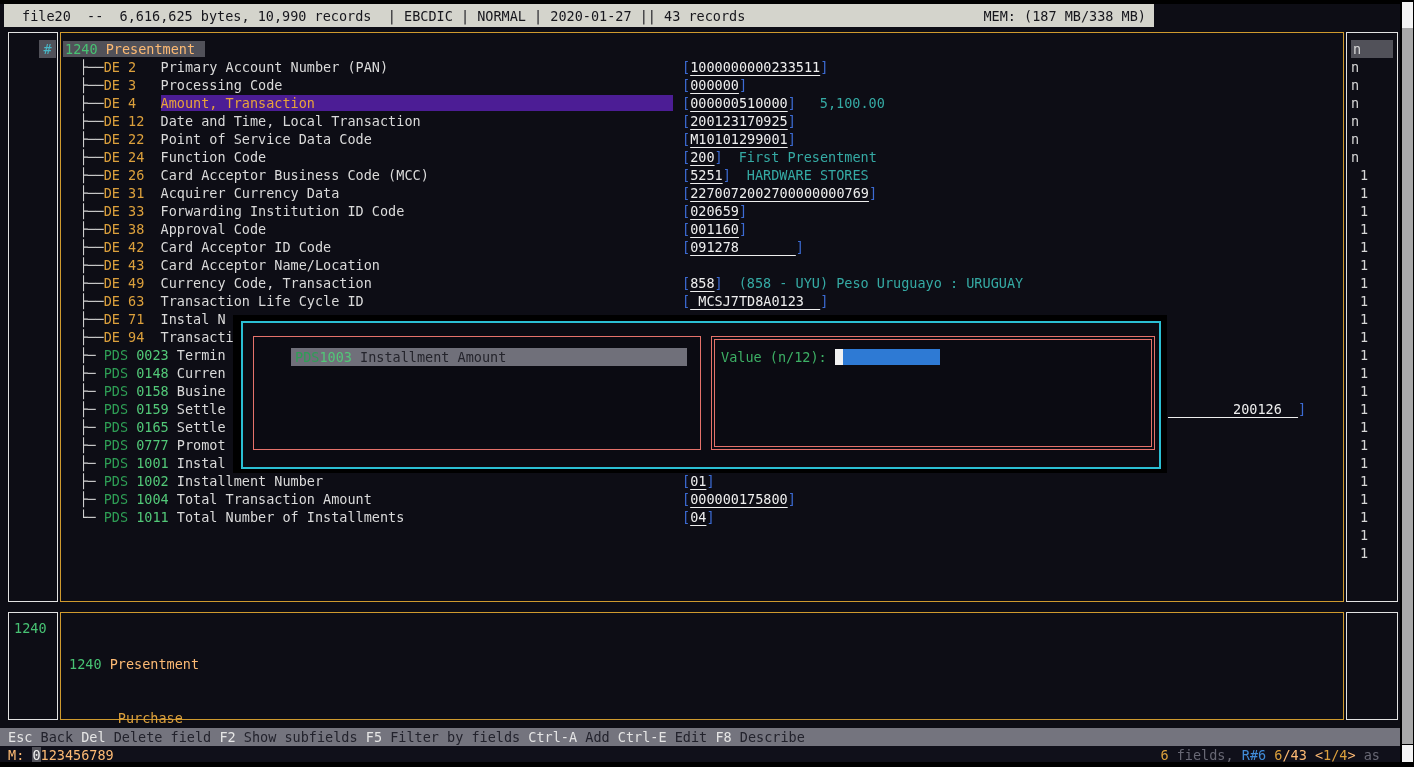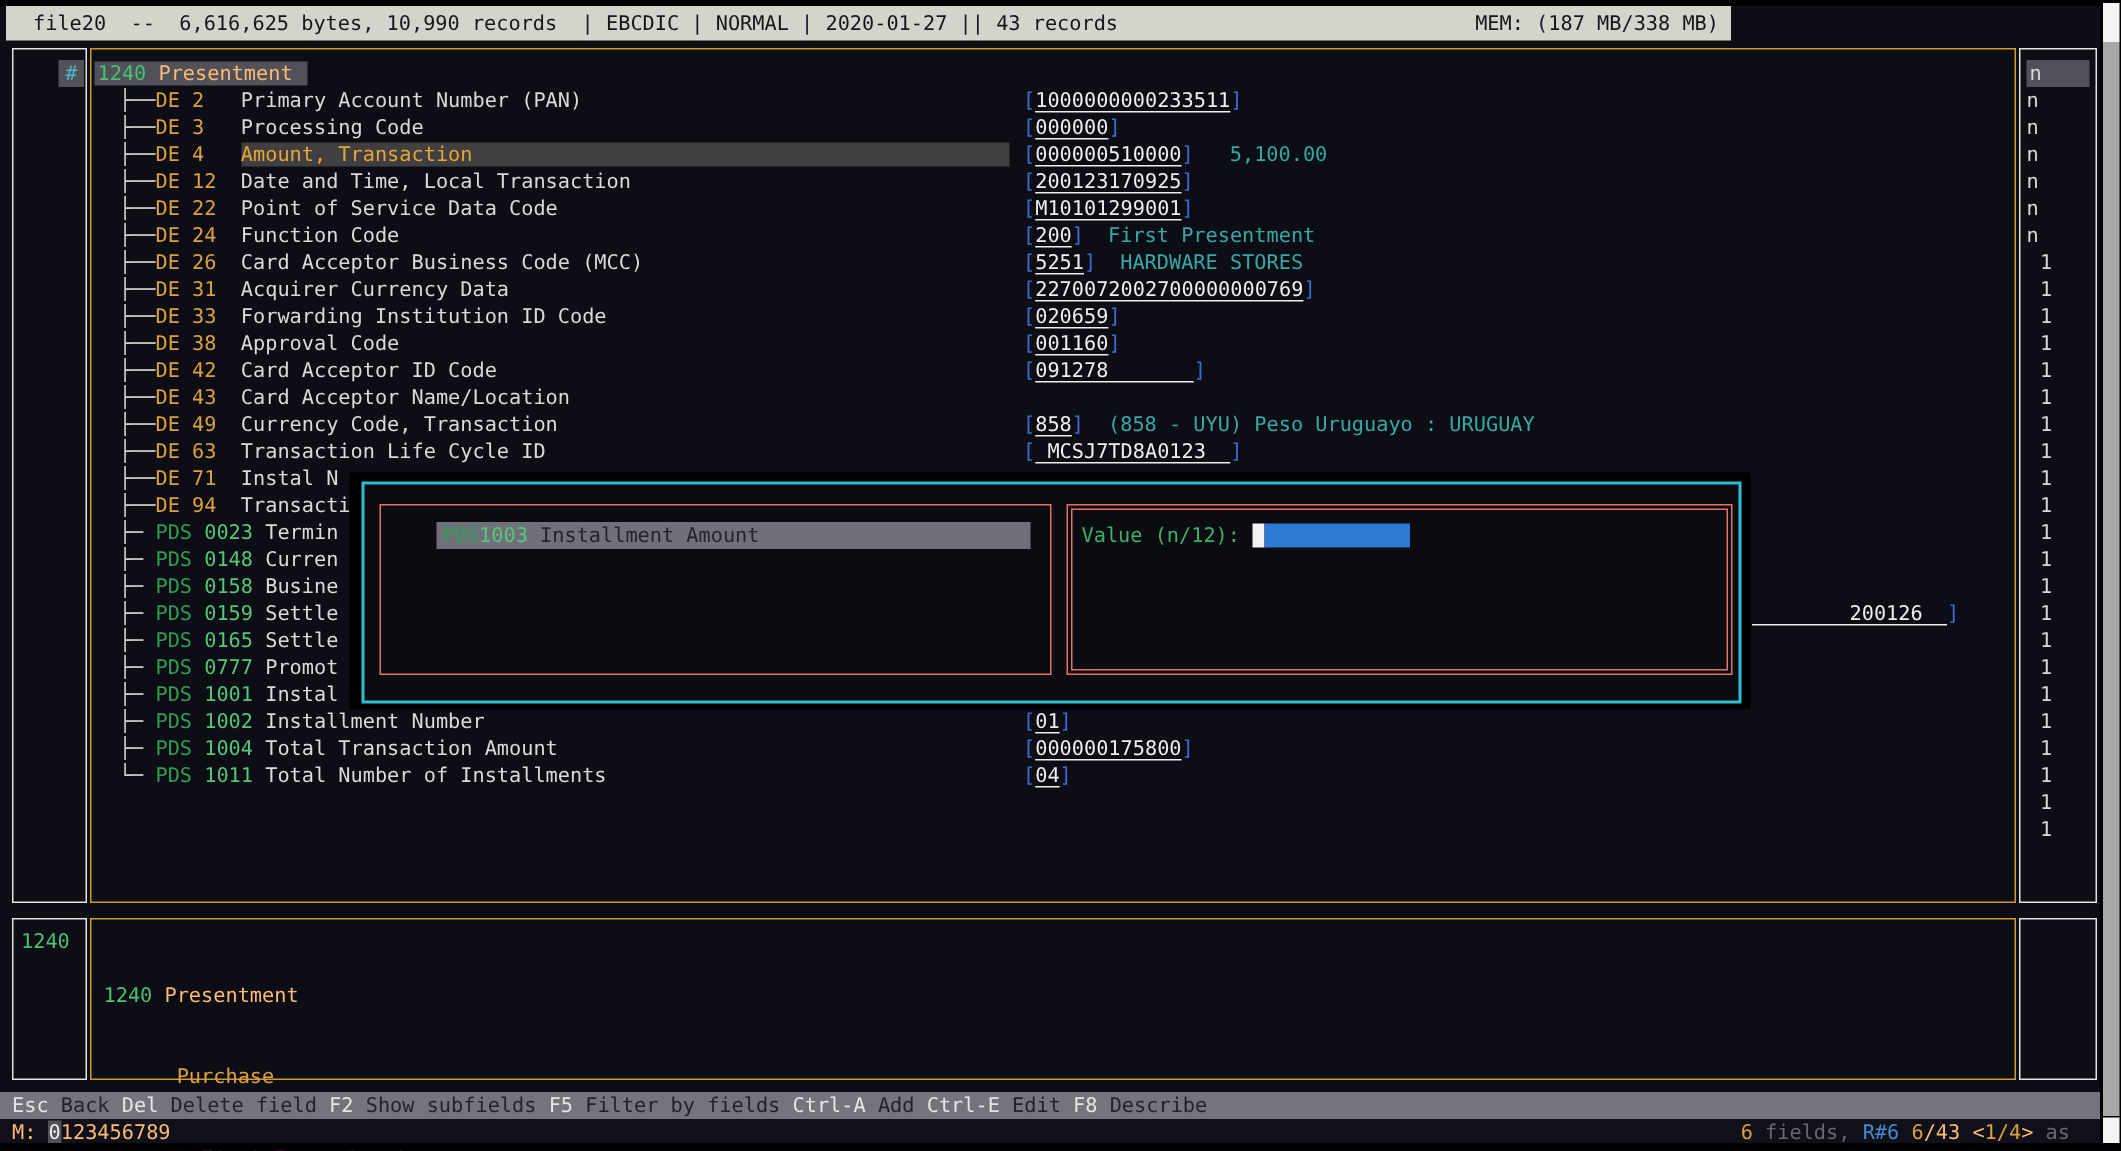--- a/index.html
+++ b/index.html
@@ -25,21 +25,21 @@
   
   .trow{position:absolute;left:2px;height:18px;white-space:pre;width:1270px;}
   .hl{background:#515159;padding:0 2px;}
   .grn{color:#47c273;}
   .wht{color:#fdba74;}
   .conn{color:#cfcfcf;}
   .deid{color:#dca03c;}
   .pdsp{color:#2e9e55;}
   .pdsn{color:#52c878;}
   .desc{color:#dadada;}
-  .desc.sel{background:#404040;color:#e8a43a;}
+  .desc.sel{background:#4c1d95;color:#e8a43a;}
   .val{position:absolute;left:619px;top:0;white-space:pre;}
   .frag{position:absolute;left:1105px;top:0;white-space:pre;}
   .br{color:#3c6bd4;}
   .und{color:#eeeeee;text-decoration:underline;text-underline-offset:3px;text-decoration-thickness:1px;}
   .note{color:#35aaa4;margin-left:16px;}
   .note.wide{margin-left:24px;}
   
   .hashcell{position:absolute;right:1px;top:7px;width:17px;height:18px;background:#515159;color:#4ab8c8;text-align:center;}
   
   .fcell{position:absolute;left:4px;height:18px;color:#d8d8d8;white-space:pre;}

